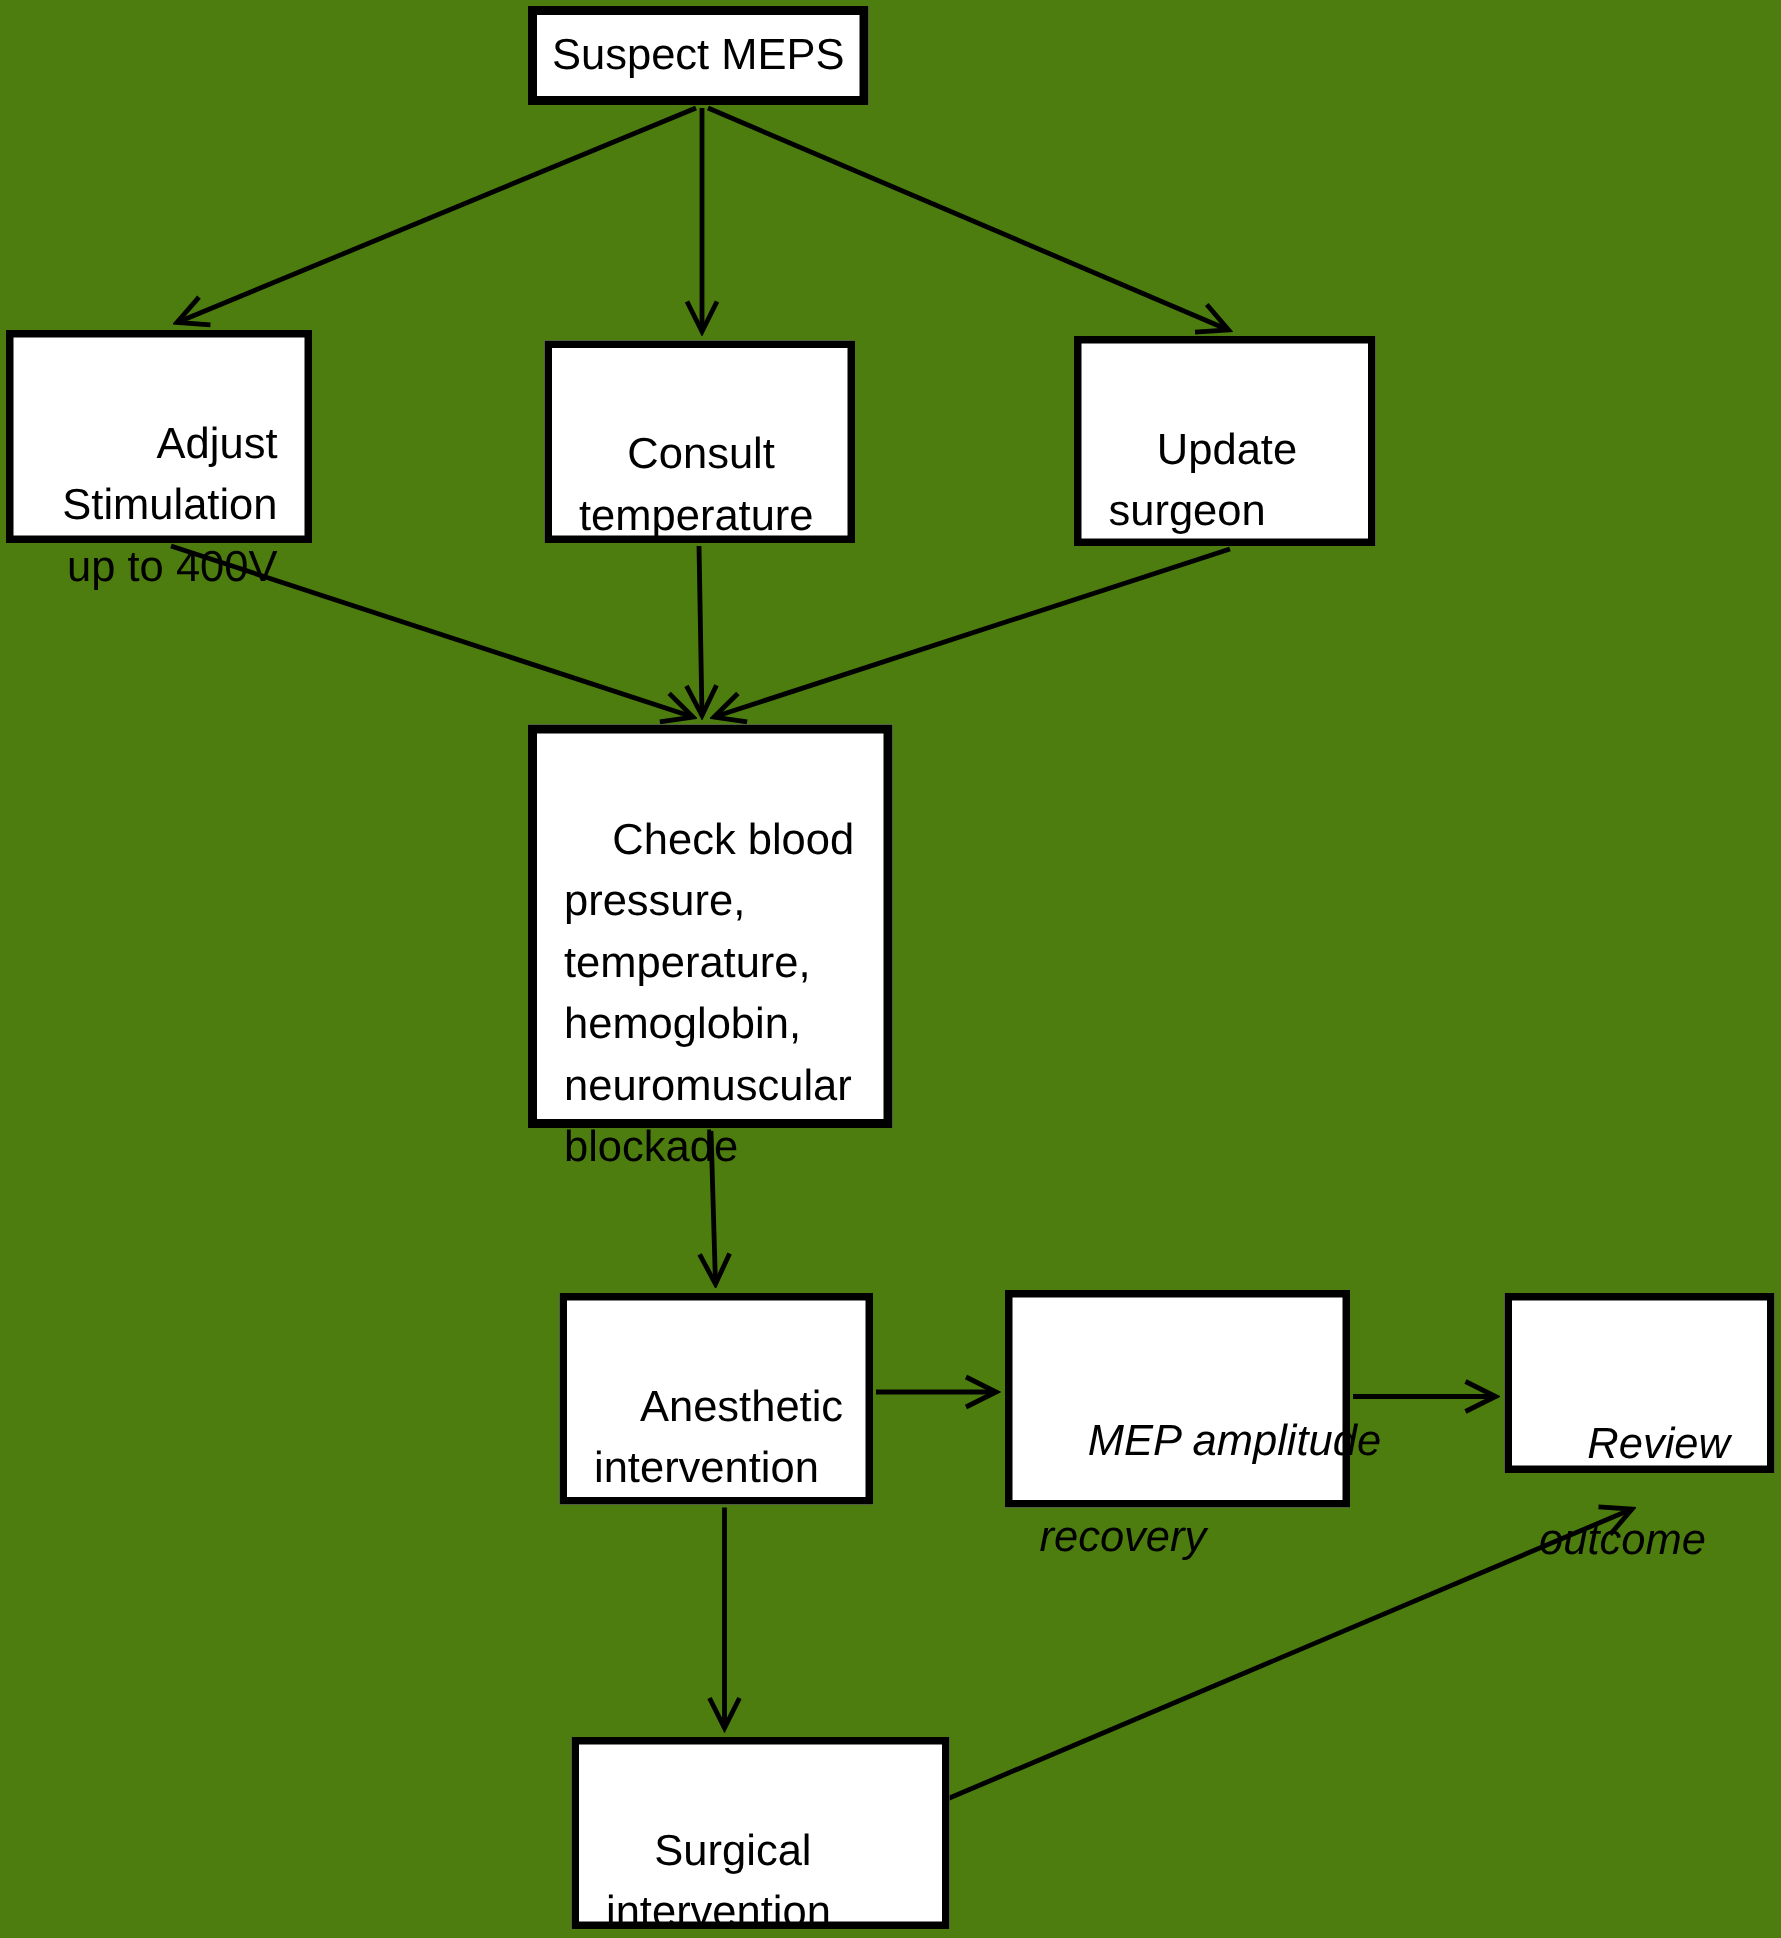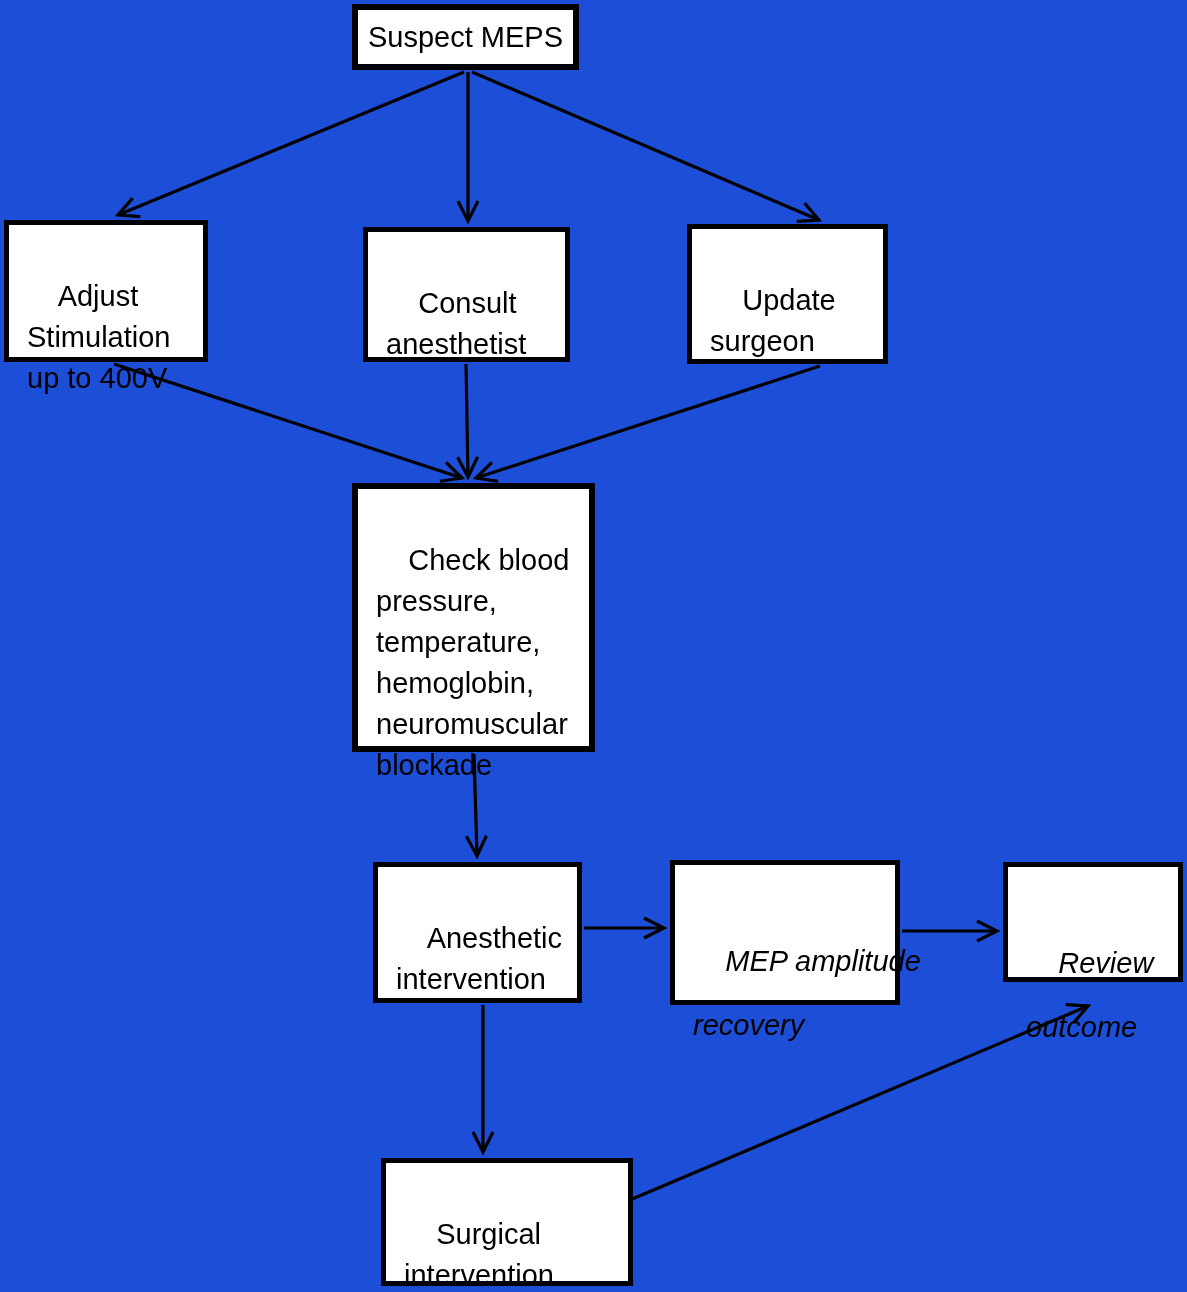--- a/index.html
+++ b/index.html
@@ -1,20 +1,20 @@
 <!DOCTYPE html>
 <html><head>
 <meta charset="utf-8">
 <style>
   html, body { margin: 0; padding: 0; background: #ffffff; }
   .canvas {
     position: relative;
     width: 1187px;
     height: 1292px;
-    background: #1d4ed8;
+    background: #4d7c0f;
     font-family: "Liberation Sans", sans-serif;
     color: #000000;
     overflow: hidden;
   }
   svg.arrow-layer {
     position: absolute;
     left: 0; top: 0;
     width: 1187px; height: 1292px;
     z-index: 0;
   }
@@ -63,32 +63,32 @@
     <line x1="584" y1="928" x2="664" y2="928" stroke="#000000" stroke-width="3.2" marker-end="url(#head)"></line>
     <line x1="902" y1="931" x2="997" y2="931" stroke="#000000" stroke-width="3.2" marker-end="url(#head)"></line>
     <line x1="483" y1="1005" x2="483" y2="1152" stroke="#000000" stroke-width="3.2" marker-end="url(#head)"></line>
     <line x1="592" y1="1216" x2="1088" y2="1006" stroke="#000000" stroke-width="3.2" marker-end="url(#head)"></line>
   </svg>
 
   <div class="node thick center" style="left:352px; top:4px; width:227px; height:66px;">
     <span>Suspect MEPS</span>
   </div>
 
-  <div class="node" style="left:4px; top:220px; width:204px; height:142px;">
+  <div class="node" style="left:4px; top:220px; width:204px; height:142px;text-align:right;">
     <span>Adjust
 Stimulation
 up to 400V</span>
   </div>
 
   <div class="node" style="left:363px; top:227px; width:207px; height:135px;">
     <span>Consult
-anesthetist</span>
+temperature</span>
   </div>
 
-  <div class="node" style="left:687px; top:224px; width:201px; height:140px;">
+  <div class="node" style="left:716px; top:224px; width:201px; height:140px;">
     <span>Update
 surgeon</span>
   </div>
 
   <div class="node thick" style="left:352px; top:483px; width:243px; height:269px;">
     <span>Check blood
 pressure,
 temperature,
 hemoglobin,
 neuromuscular

